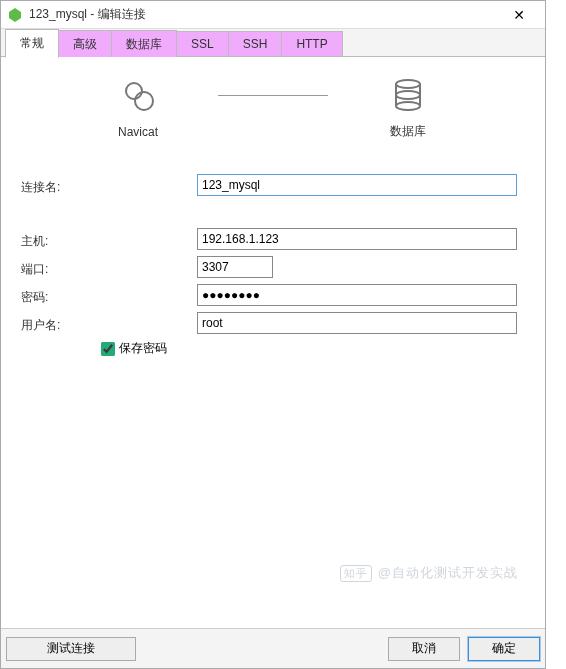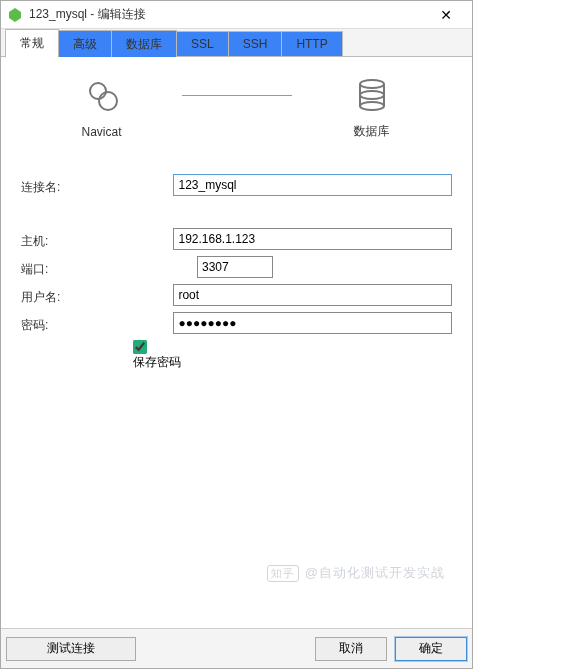--- a/index.html
+++ b/index.html
@@ -7,21 +7,21 @@
   body {
     font-family: "Microsoft YaHei", "SimSun", Arial, sans-serif;
     font-size: 12px;
     background: #fff;
     color: #000;
     width: 566px;
     height: 669px;
     overflow: hidden;
   }
   .window {
-    width: 473px;
+    width: 546px;
     height: 669px;
     border: 1px solid #aaa;
     display: flex;
     flex-direction: column;
     position: relative;
   }
   .titlebar {
     height: 28px;
     display: flex;
     align-items: center;
@@ -53,21 +53,21 @@
     align-items: center;
     height: 28px;
     border-bottom: 1px solid #bbb;
     background: #f4f4f4;
     padding-left: 4px;
   }
   .tab {
     padding: 5px 14px 5px 14px;
     border: 1px solid #bbb;
     border-bottom: none;
-    background: #3b82f6;
+    background: #f0abfc;
     margin-right: -1px;
     color: #333;
     cursor: default;
     position: relative;
     top: 1px;
   }
   .tab.active {
     background: #fff;
     border-bottom: 1px solid #fff;
     z-index: 2;
@@ -132,24 +132,23 @@
     font-family: inherit;
     font-size: 12px;
     outline: none;
     background: #fff;
   }
   .form-row input.focused { border-color: #5b9dd9; }
   .in-wide { width: 320px; }
   .in-narrow { width: 76px; }
   .check-row {
     display: flex;
-    align-items: flex-start;
-    margin-left: 112px;
+    align-items: center;
+    margin-left: 80px;
     margin-top: 4px;
-    flex-direction: column;
   }
   .check-row input[type=checkbox] {
     accent-color: #2a7; 
     width: 14px;
     height: 14px;
     margin: 0 4px 0 0;
   }
   .footer {
     height: 40px;
     border-top: 1px solid #ccc;
@@ -259,27 +258,27 @@
         <div class="label">主机:</div>
         <input type="text" class="in-wide" value="192.168.1.123" style="">
       </div>
 
       <div class="form-row">
         <div class="label">端口:</div>
         <input type="text" class="in-narrow" value="3307" style="">
       </div>
 
       <div class="form-row">
+        <div class="label">密码:</div>
+        <input type="text" class="in-wide" value="●●●●●●●●" style="">
+      </div>
+
+      <div class="form-row">
         <div class="label">用户名:</div>
         <input type="text" class="in-wide" value="root" style="">
-      </div>
-
-      <div class="form-row">
-        <div class="label">密码:</div>
-        <input type="text" class="in-wide" value="●●●●●●●●" style="">
       </div>
 
       <div class="check-row">
         <input type="checkbox" checked="" style="">
         <span>保存密码</span>
       </div>
 
     </div>
 
     <div class="watermark">

